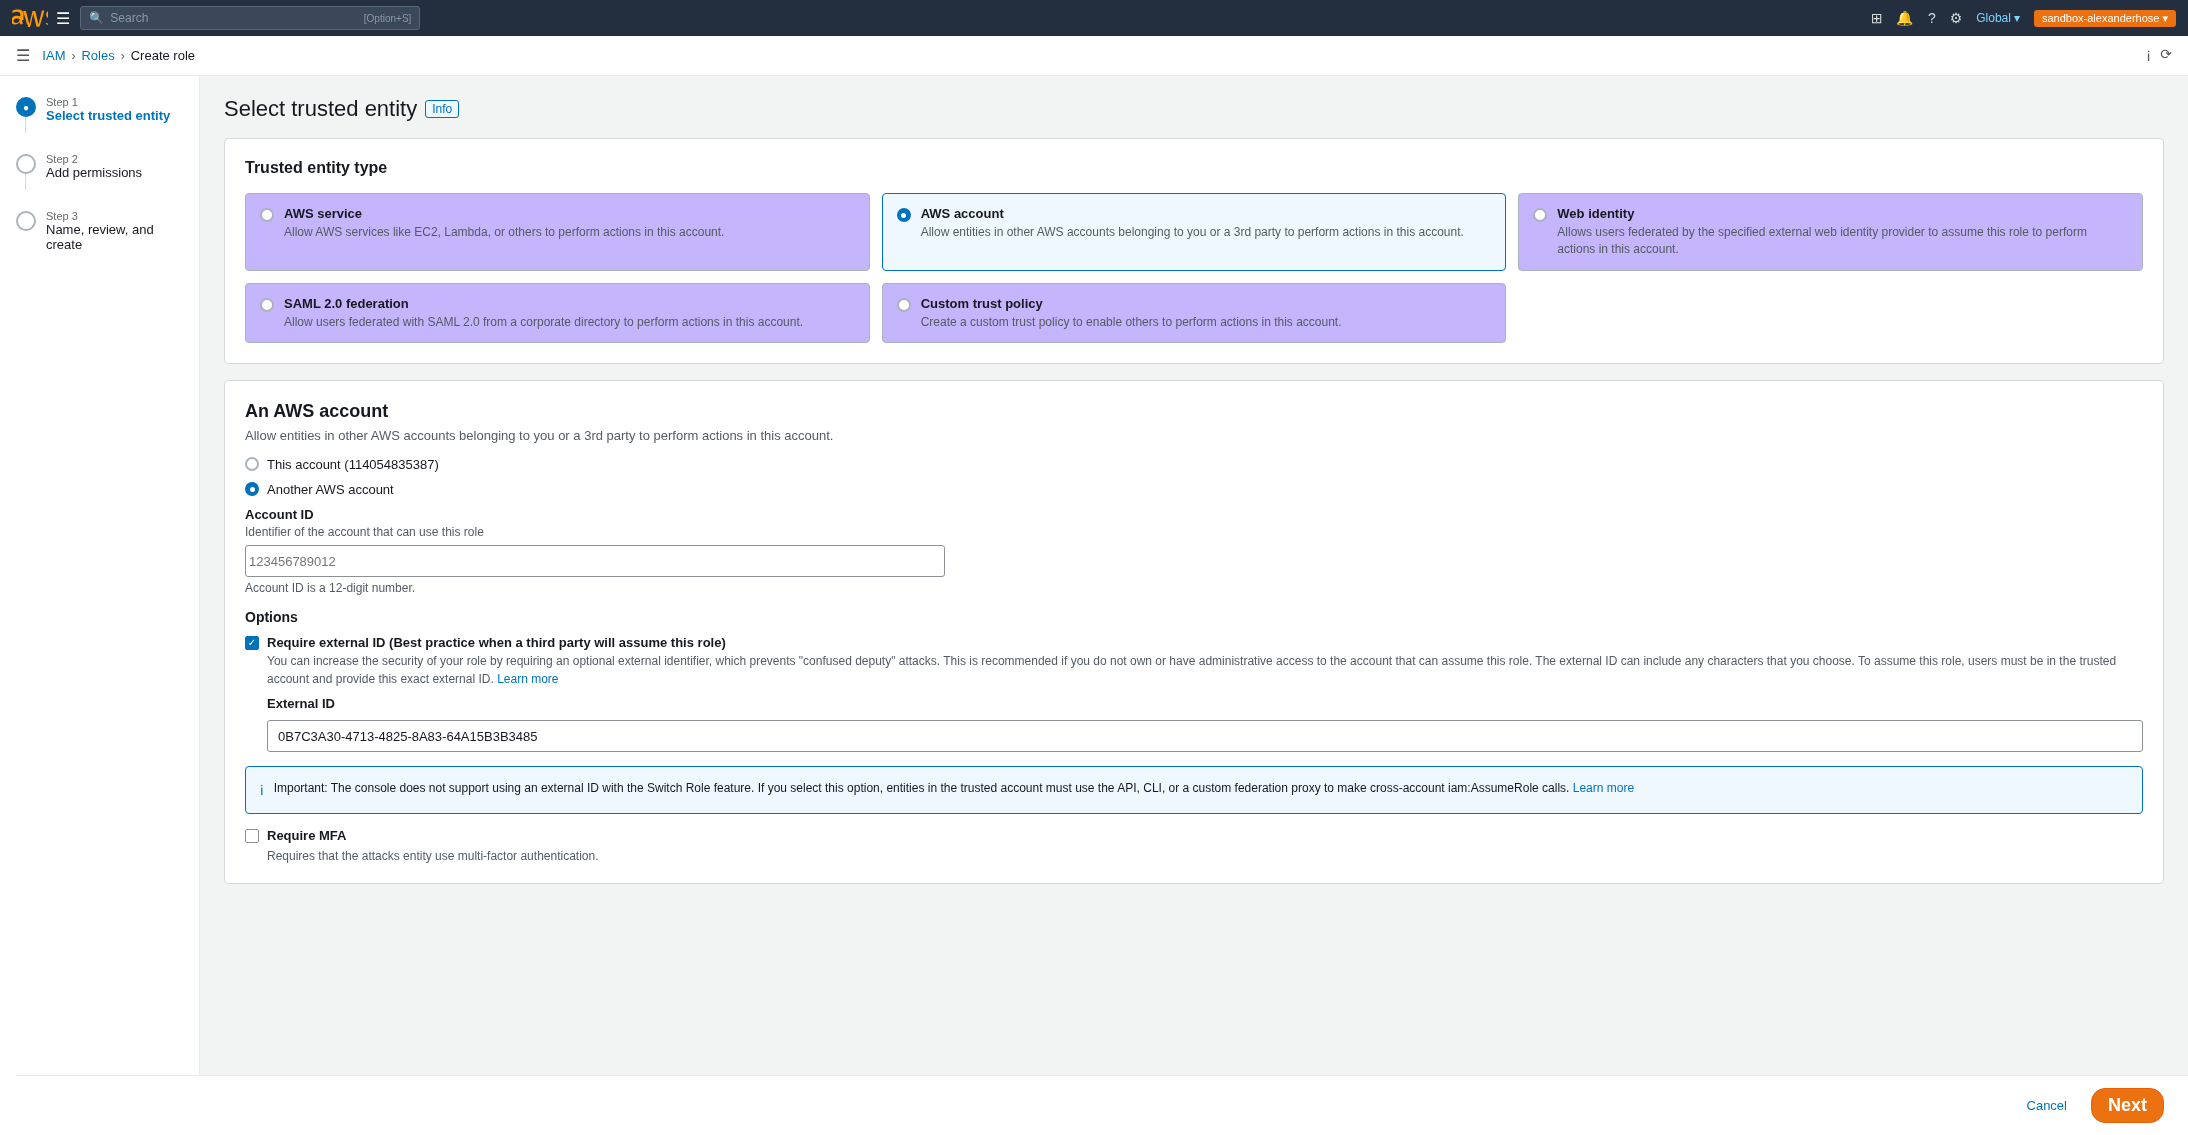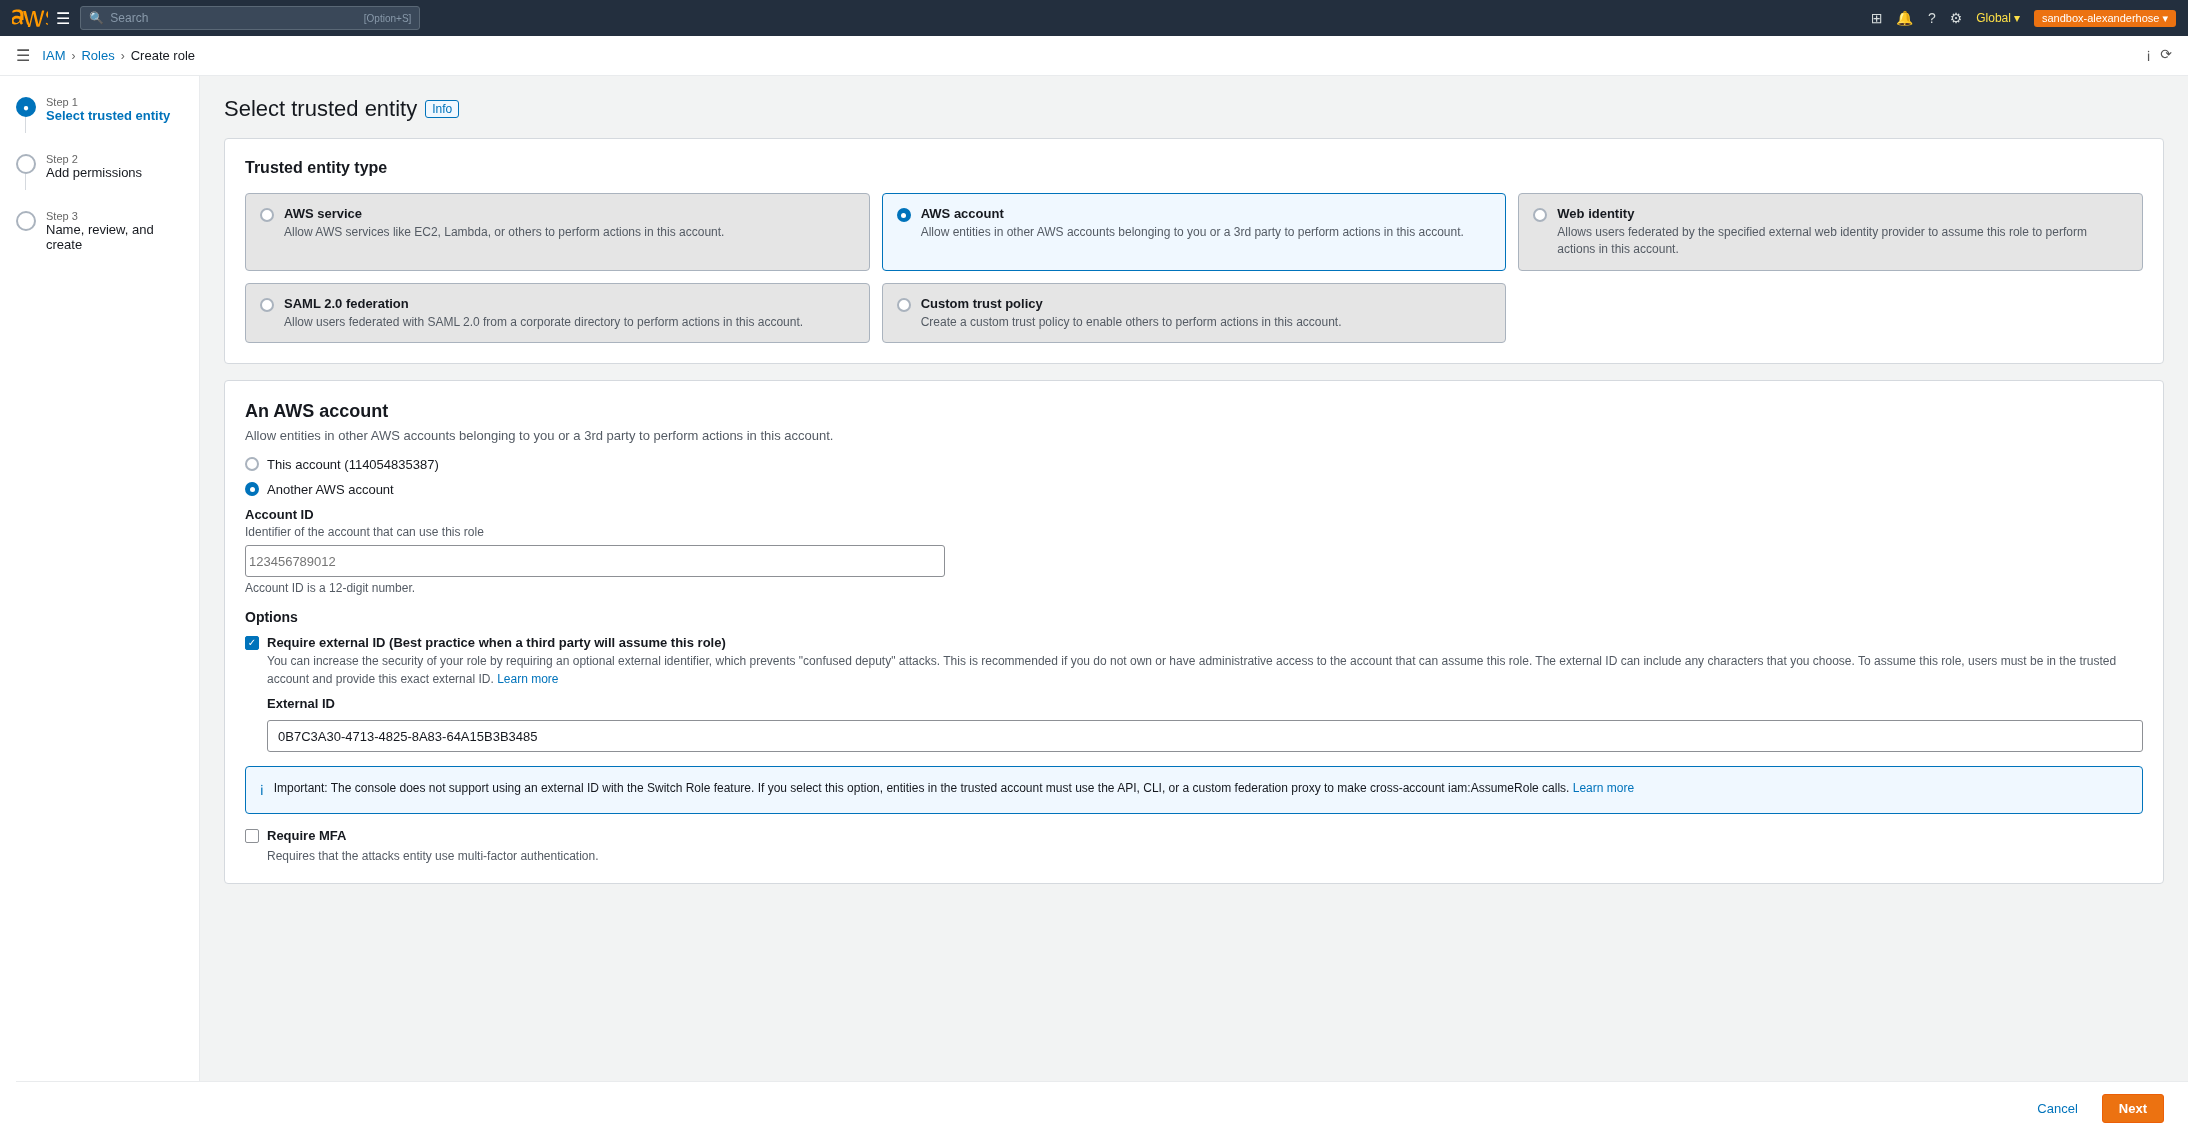--- a/index.html
+++ b/index.html
@@ -51,21 +51,21 @@
     .nav-right {
       margin-left: auto;
       display: flex;
       align-items: center;
       gap: 14px;
       color: #d5dbdb;
     }
     .nav-icon { font-size: 14px; cursor: pointer; color: #d5dbdb; }
     .nav-region {
       font-size: 12px;
-      color: #fde047;
+      color: #7dd3fc;
       cursor: pointer;
       display: flex;
       align-items: center;
       gap: 3px;
     }
     .account-badge {
       background: #ec7211;
       color: #fff;
       font-size: 11px;
       padding: 2px 8px;
@@ -203,21 +203,21 @@
       gap: 12px;
     }
     .entity-option {
       border: 1px solid #aab3be;
       border-radius: 4px;
       padding: 12px 14px;
       cursor: pointer;
       display: flex;
       align-items: flex-start;
       gap: 10px;
-      background: #e5e5e5;
+      background: #c4b5fd;
     }
     .entity-option.selected {
       border-color: #0073bb;
       background: #f0f8ff;
     }
     .entity-option .radio-circle {
       width: 14px;
       height: 14px;
       border-radius: 50%;
       border: 2px solid #aab3be;
@@ -366,23 +366,23 @@
       color: #0073bb;
       font-size: 13px;
       padding: 6px 14px;
       cursor: pointer;
       font-weight: 400;
     }
     .btn-next {
       background: #ec7211;
       border: 1px solid #eb5f07;
       color: #fff;
-      font-size: 13px;
+      font-size: 18px;
       padding: 6px 16px;
-      border-radius: 3px;
+      border-radius: 14px;
       cursor: pointer;
       font-weight: 600;
     }
 
     .external-id-input {
       width: 100%;
       height: 32px;
       border: 1px solid #8d9095;
       border-radius: 3px;
       padding: 0 10px;

